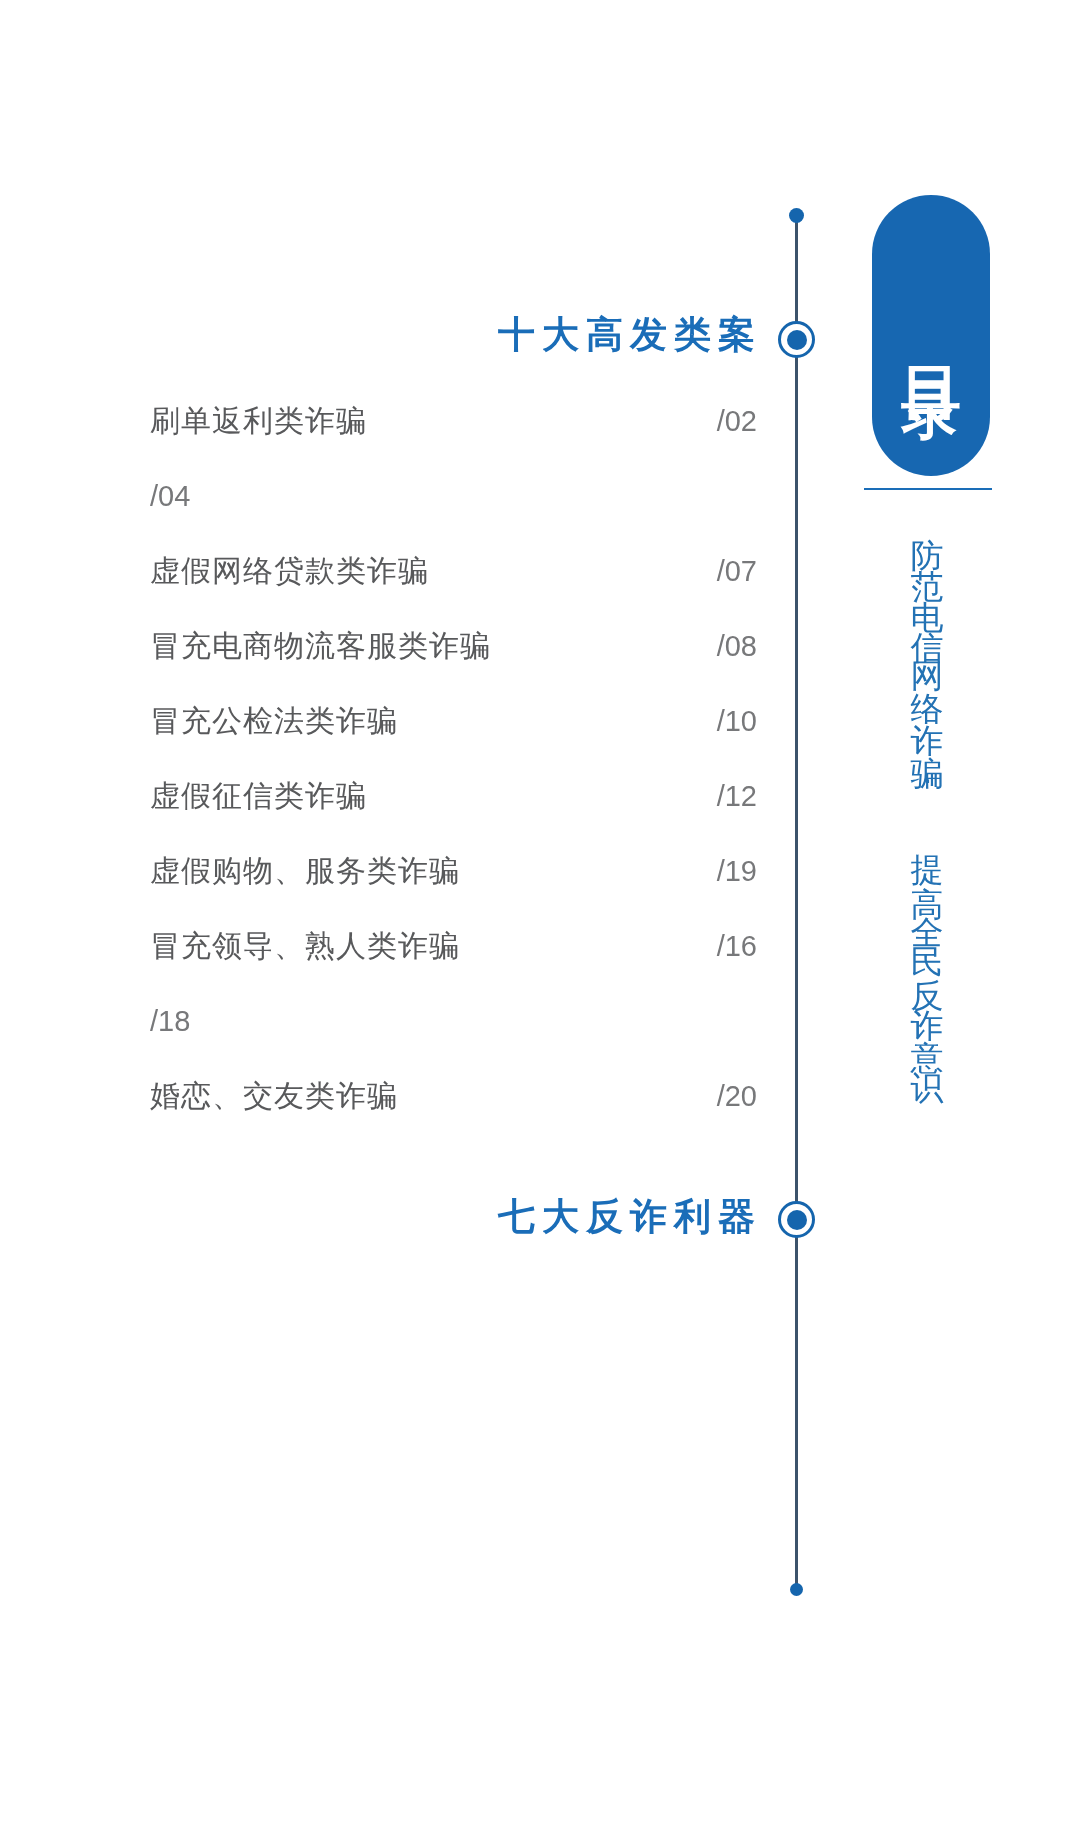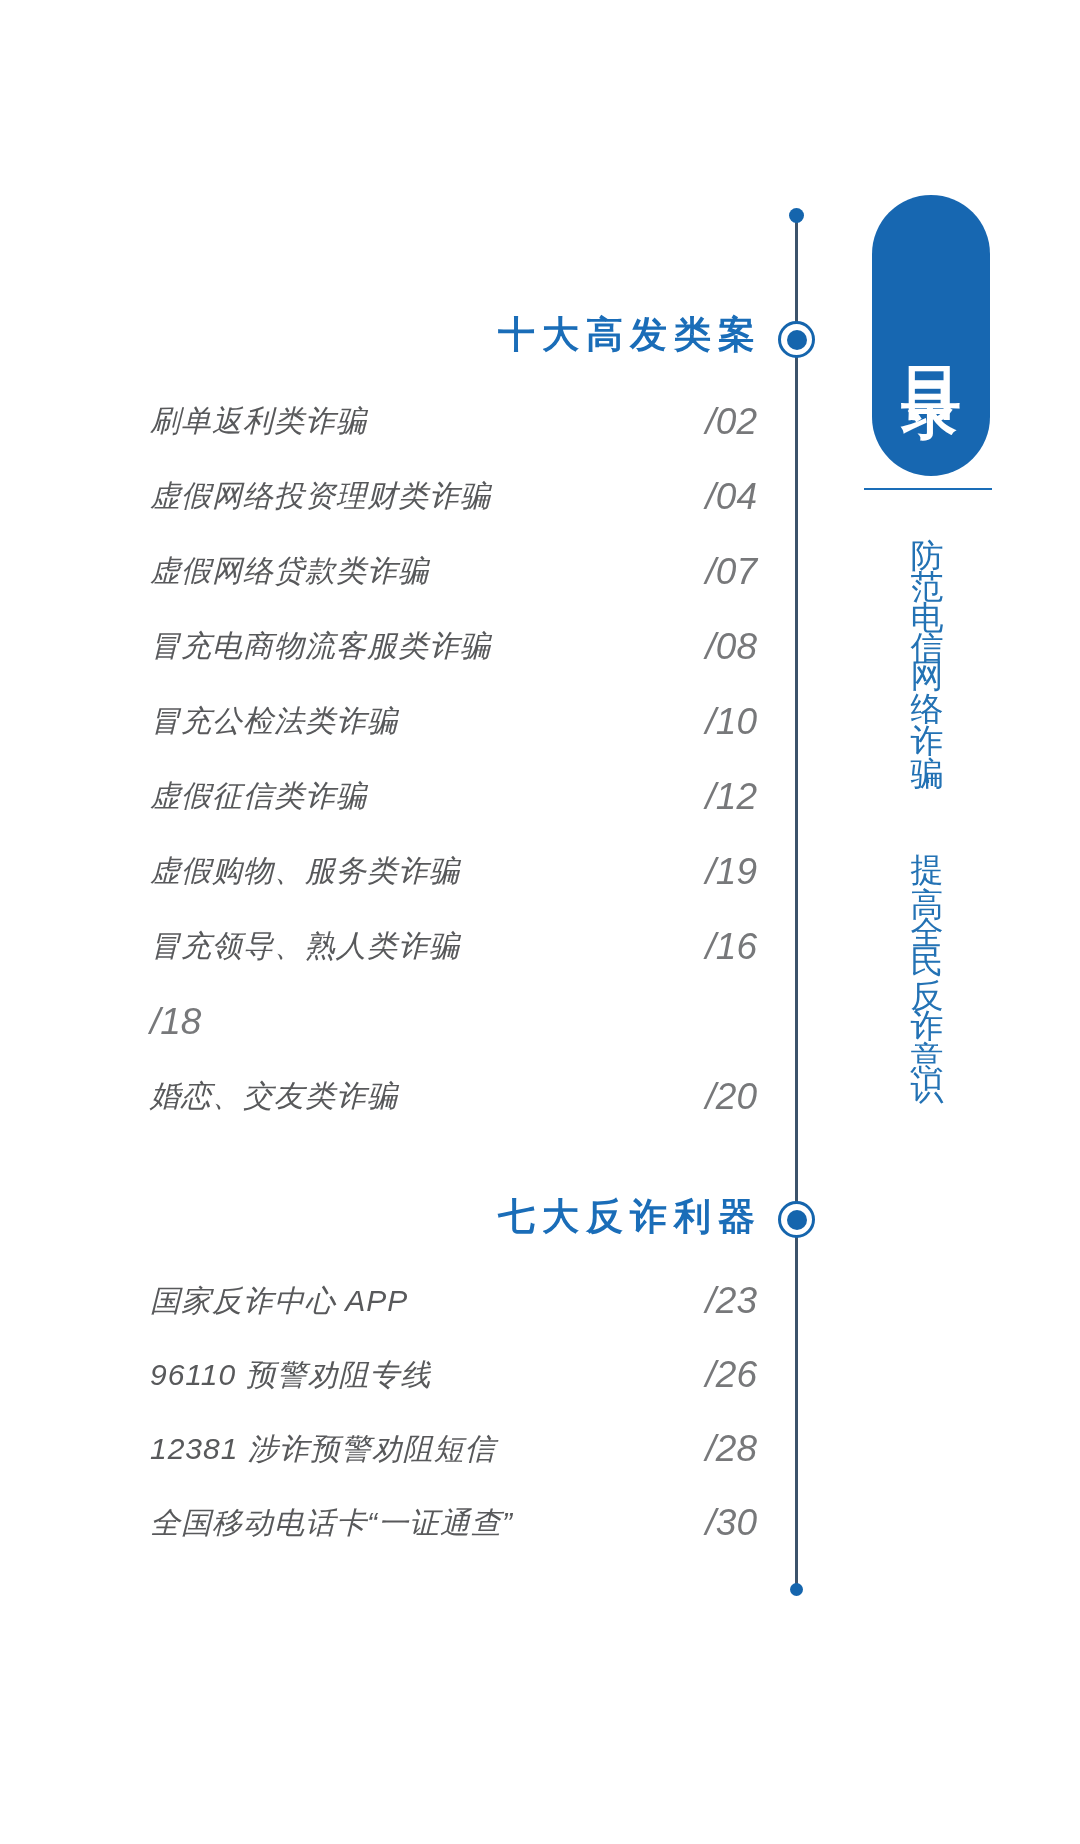--- a/index.html
+++ b/index.html
@@ -38,34 +38,34 @@
   .section-title {
     position:absolute; right:325px; width:500px; text-align:right;
     font-size:37px; line-height:48px; font-weight:bold;
     color:var(--accent-blue, #1a6db8);
     letter-spacing:7px; margin-right:-7px;
   }
   .section-title.s1 { top:303px; }
   .section-title.s2 { top:1187px;font-family:Liberation Mono, monospace; }
 
   
-  .toc-list { position:absolute; left:150px; width:607px;font-style:italic; }
+  .toc-list { position:absolute; left:150px; width:607px; }
   .toc-list.l1 { top:376px; }
   .toc-list.l2 { top:1256px; }
   .toc-row {
     height:75px; display:flex; align-items:center;
     justify-content:space-between;
   }
   .toc-list.l2 .toc-row { height:74px; }
   .toc-label {
     font-size:30px; color:var(--item-gray, #58595b);
     letter-spacing:1px; white-space:nowrap;
   }
   .toc-page {
-    font-size:37px; color:var(--page-gray, #77787a); white-space:nowrap;
+    font-size:29px; color:var(--page-gray, #77787a); white-space:nowrap;
   }
 
   
   .badge-pill {
     position:absolute; left:872px; top:187px; width:118px; height:281px;
     border-radius:59px; background:var(--pill-blue, #1767b1);
     display:flex; align-items:center; justify-content:center;
   }
   .badge-text {
     writing-mode:vertical-rl; text-orientation:upright;
@@ -101,21 +101,20 @@
   <div class="section-title s1">十大高发类案</div>
 
   <div class="toc-list l1">
 
       <div class="toc-row">
         <span class="toc-label">刷单返利类诈骗</span>
         <span class="toc-page">/02</span>
       </div>
 
       <div class="toc-row">
-        <span class="toc-label">虚假网络投资理财类诈骗</span>
         <span class="toc-page">/04</span>
       </div>
 
       <div class="toc-row">
         <span class="toc-label">虚假网络贷款类诈骗</span>
         <span class="toc-page">/07</span>
       </div>
 
       <div class="toc-row">
         <span class="toc-label">冒充电商物流客服类诈骗</span>
@@ -147,42 +146,20 @@
       </div>
 
       <div class="toc-row">
         <span class="toc-label">婚恋、交友类诈骗</span>
         <span class="toc-page">/20</span>
       </div>
     </div>
 
   <div class="section-title s2">七大反诈利器</div>
 
-  <div class="toc-list l2">
-
-      <div class="toc-row">
-        <span class="toc-label">国家反诈中心 APP</span>
-        <span class="toc-page">/23</span>
-      </div>
-
-      <div class="toc-row">
-        <span class="toc-label">96110 预警劝阻专线</span>
-        <span class="toc-page">/26</span>
-      </div>
-
-      <div class="toc-row">
-        <span class="toc-label">12381 涉诈预警劝阻短信</span>
-        <span class="toc-page">/28</span>
-      </div>
-
-      <div class="toc-row">
-        <span class="toc-label">全国移动电话卡“一证通查”</span>
-        <span class="toc-page">/30</span>
-      </div>
-    </div>
 
   <div class="badge-pill">
     <div class="badge-text">目录</div>
   </div>
   <div class="divider-line"></div>
   <div class="slogan-vertical">防范电信网络诈骗·提高全民反诈意识</div>
 
 </div>
 
 </body></html>

